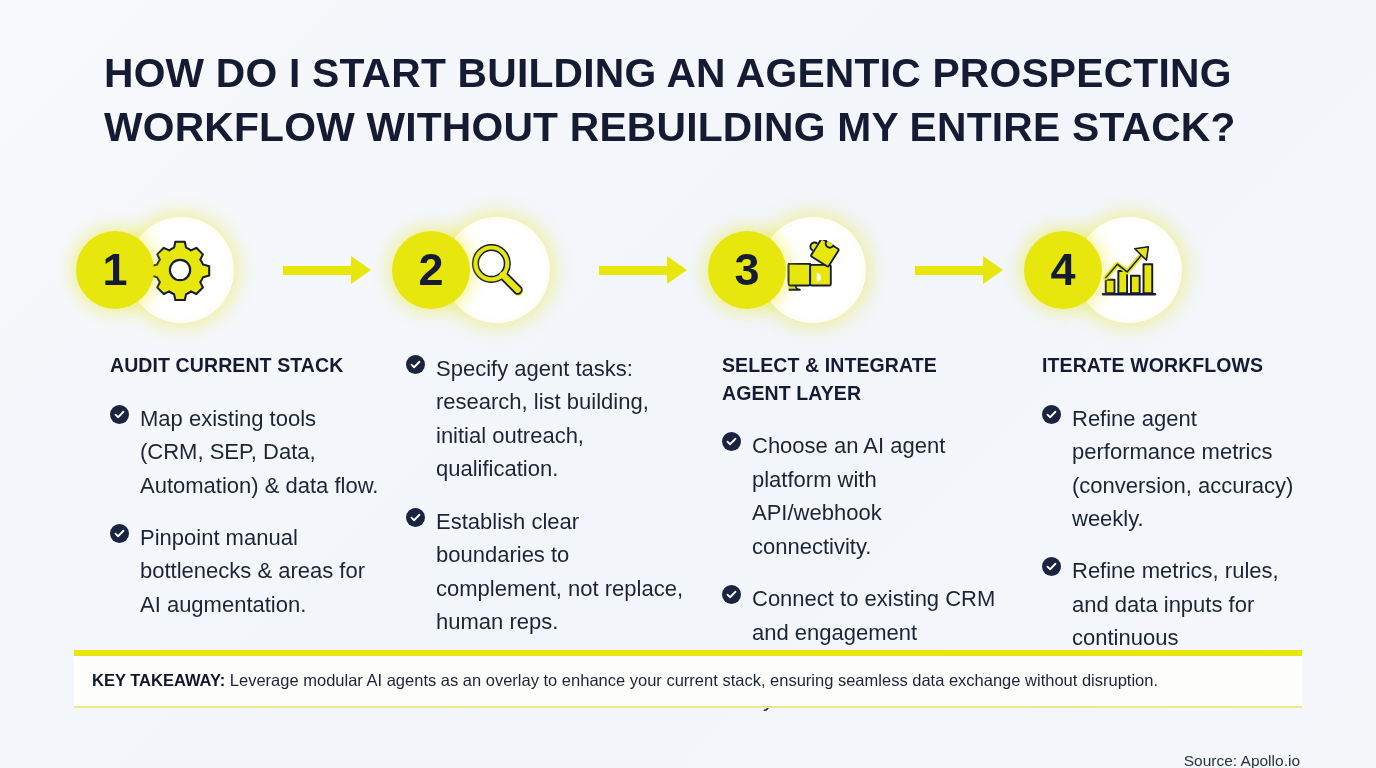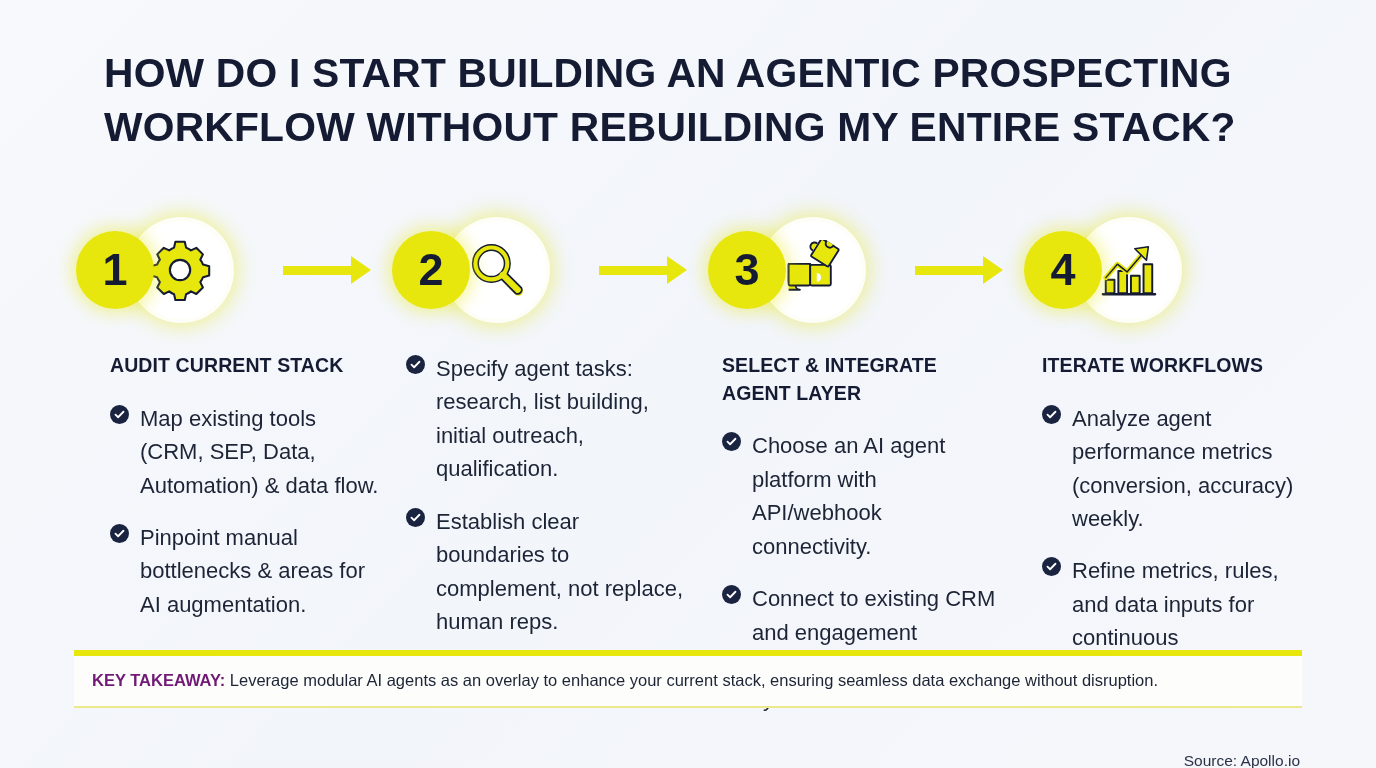--- a/index.html
+++ b/index.html
@@ -164,21 +164,21 @@
     padding: 14px 18px 15px 18px;
   }
   .takeaway-text {
     font-size: 16.5px;
     line-height: 1.3;
     color: #1c2436;
     white-space: nowrap;
   }
   .takeaway-label {
     font-weight: 700;
-    color: #701a75;
+    color: #0f172a;
   }
 
   .source {
     position: absolute;
     right: 76px;
     top: 728px;
     font-size: 15.5px;
     color: #2a3247;
     margin-top: 24px;
   }
@@ -358,21 +358,21 @@
   <div class="column" style="left:1042px; width:258px;">
     <div class="col-heading">
       <div>ITERATE WORKFLOWS</div>
     </div>
     <div class="bullet">
       <span class="check">
         <svg width="11" height="11" viewBox="0 0 12 12">
             <path d="M1.6 6.2 L4.5 9 L10.3 3" fill="none" stroke="#ffffff" stroke-width="2" stroke-linecap="round" stroke-linejoin="round"></path>
           </svg>
       </span>
-      <span class="bullet-text">Analyze agent performance metrics (conversion, accuracy) weekly.</span>
+      <span class="bullet-text">Refine agent performance metrics (conversion, accuracy) weekly.</span>
     </div>
     <div class="bullet">
       <span class="check">
         <svg width="11" height="11" viewBox="0 0 12 12">
             <path d="M1.6 6.2 L4.5 9 L10.3 3" fill="none" stroke="#ffffff" stroke-width="2" stroke-linecap="round" stroke-linejoin="round"></path>
           </svg>
       </span>
       <span class="bullet-text">Refine metrics, rules, and data inputs for continuous improvement.</span>
     </div>
   </div>

